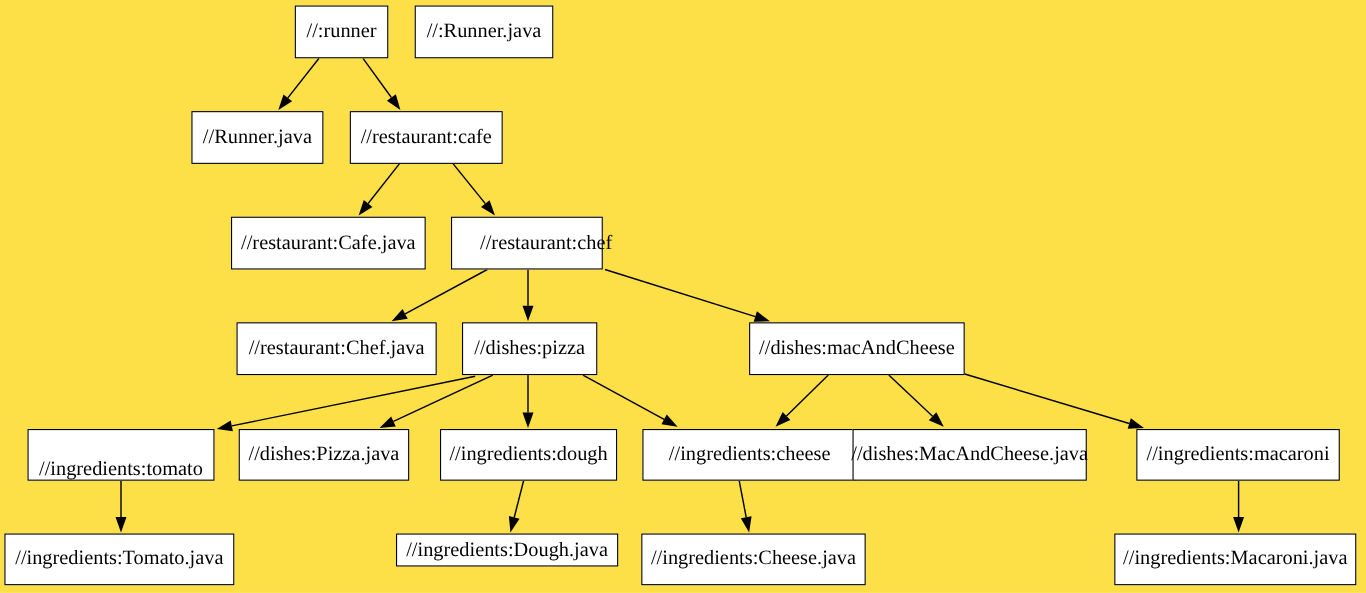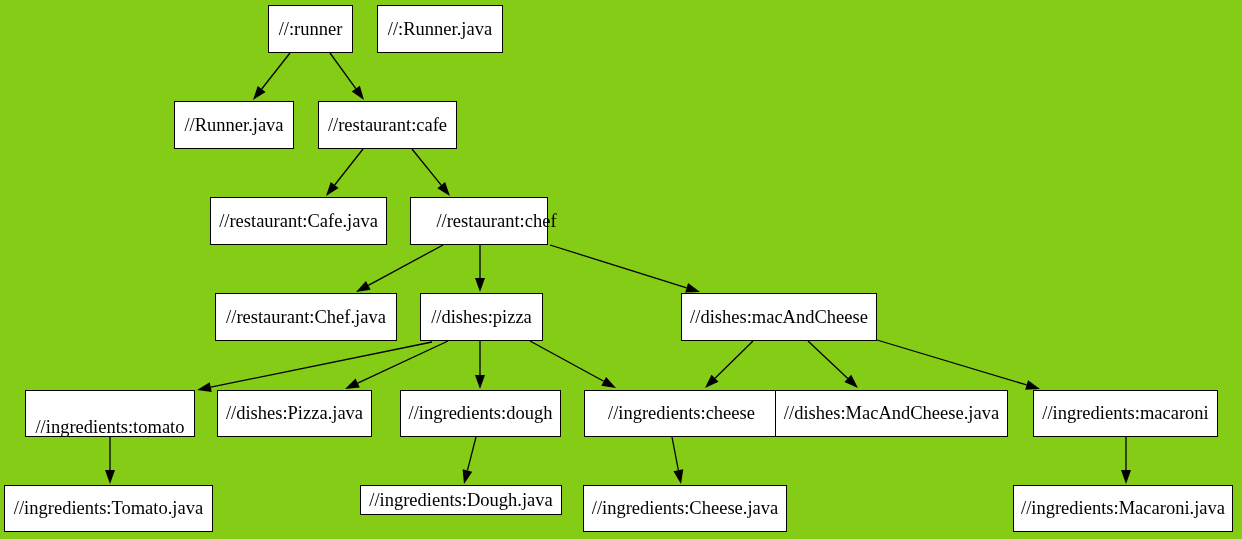--- a/index.html
+++ b/index.html
@@ -4,21 +4,21 @@
 <style>
   html, body {
     margin: 0;
     padding: 0;
     background: #ffffff;
   }
   .graph-canvas {
     position: relative;
     width: 1242px;
     height: 539px;
-    background: #84cc16;
+    background: #fde047;
     overflow: hidden;
     font-family: "Liberation Serif", "DejaVu Serif", serif;
   }
   .graph-canvas svg.edge-layer {
     position: absolute;
     left: 0;
     top: 0;
     width: 1242px;
     height: 539px;
   }
@@ -114,21 +114,21 @@
     </div>
     <div class="graph-node" style="left: 217px; top: 390px; width: 155px; height: 47px; background: rgb(255, 255, 255); border-color: rgb(0, 0, 0);">
       <span class="node-label" style="color: rgb(0, 0, 0);">//dishes:Pizza.java</span>
     </div>
     <div class="graph-node" style="left: 400px; top: 390px; width: 161px; height: 47px; background: rgb(255, 255, 255); border-color: rgb(0, 0, 0);">
       <span class="node-label" style="color: rgb(0, 0, 0);">//ingredients:dough</span>
     </div>
     <div class="graph-node" style="left: 584px; top: 390px; width: 195px; height: 47px; background: rgb(255, 255, 255); border-color: rgb(0, 0, 0);">
       <span class="node-label" style="color: rgb(0, 0, 0);">//ingredients:cheese</span>
     </div>
-    <div class="graph-node" style="left: 775px; top: 390px; width: 233px; height: 47px; background: rgb(255, 255, 255); border-color: rgb(0, 0, 0);">
+    <div class="graph-node" style="left: 775px; top: 390px; width: 213px; height: 47px; background: rgb(255, 255, 255); border-color: rgb(0, 0, 0);">
       <span class="node-label" style="color: rgb(0, 0, 0);">//dishes:MacAndCheese.java</span>
     </div>
     <div class="graph-node" style="left: 1033px; top: 390px; width: 185px; height: 47px; background: rgb(255, 255, 255); border-color: rgb(0, 0, 0);">
       <span class="node-label" style="color: rgb(0, 0, 0);">//ingredients:macaroni</span>
     </div>
     <div class="graph-node" style="left: 4px; top: 485px; width: 209px; height: 47px; background: rgb(255, 255, 255); border-color: rgb(0, 0, 0);">
       <span class="node-label" style="color: rgb(0, 0, 0);">//ingredients:Tomato.java</span>
     </div>
     <div class="graph-node" style="left: 360px; top: 485px; width: 202px; height: 30px; background: rgb(255, 255, 255); border-color: rgb(0, 0, 0);">
       <span class="node-label" style="color: rgb(0, 0, 0);">//ingredients:Dough.java</span>

